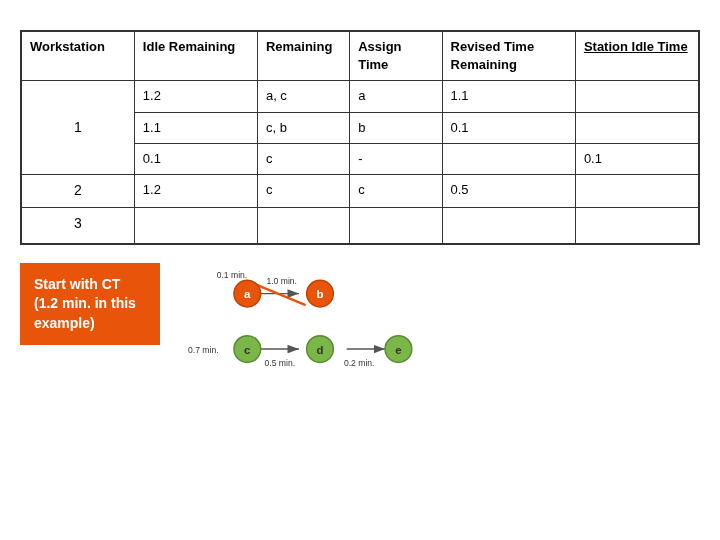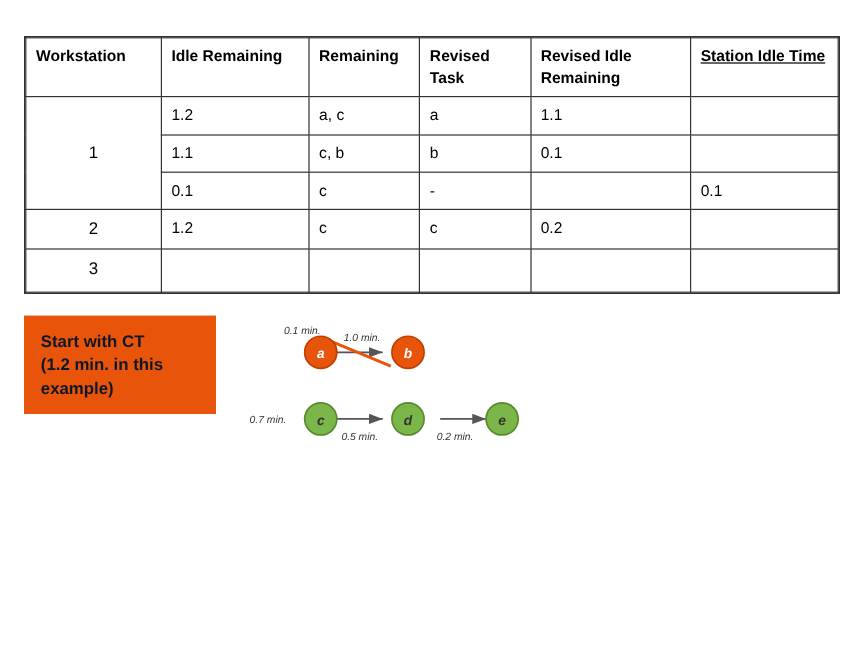--- a/index.html
+++ b/index.html
@@ -56,54 +56,53 @@
     .bottom-section {
       display: flex;
       flex-direction: row;
       margin-top: 18px;
       align-items: flex-start;
       gap: 20px;
     }
 
     .start-box {
       background: #e8540a;
-      color: #0f172a;
+      color: #ffffff;
       font-weight: bold;
       font-size: 14px;
       padding: 12px 14px;
-      width: 160px;
+      width: 140px;
       line-height: 1.4;
     }
 
     .diagram {
       position: relative;
       width: 280px;
       height: 110px;
-      font-style: italic;
     }
 
     svg.diagram-svg {
       position: absolute;
       top: 0; left: 0;
       width: 100%;
       height: 100%;
     }
   </style>
 </head>
 <body>
 
 <div class="table-container">
   <table>
     <thead>
       <tr>
         <th class="col-workstation">Workstation</th>
         <th class="col-time">Idle Remaining</th>
         <th class="col-eligible">Remaining</th>
-        <th class="col-assign">Revised Task</th>
-        <th class="col-revised">Revised Idle Remaining</th>
+        <th class="col-assign">Assign Time</th>
+        <th class="col-revised">Revised Time Remaining</th>
         <th class="col-station">Station Idle Time</th>
       </tr>
     </thead>
     <tbody>
 
       <tr>
         <td rowspan="3" style="vertical-align:middle; text-align:center; font-size:14px;">1</td>
         <td>1.2</td>
         <td>a, c</td>
         <td>a</td>
@@ -123,21 +122,21 @@
         <td>-</td>
         <td></td>
         <td>0.1</td>
       </tr>
 
       <tr>
         <td style="text-align:center; font-size:14px;">2</td>
         <td>1.2</td>
         <td>c</td>
         <td>c</td>
-        <td>0.2</td>
+        <td>0.5</td>
         <td></td>
       </tr>
 
       <tr>
         <td style="text-align:center; font-size:14px; height:36px;">3</td>
         <td></td>
         <td></td>
         <td></td>
         <td></td>
         <td></td>

